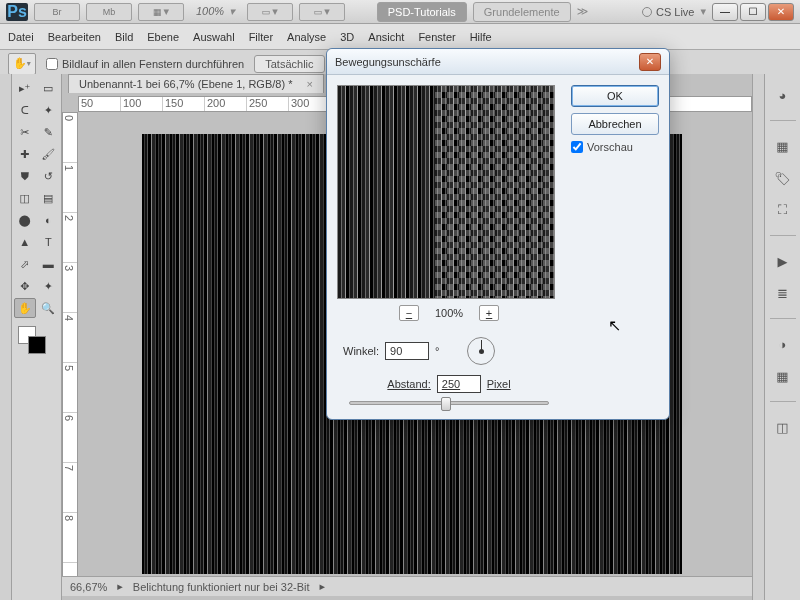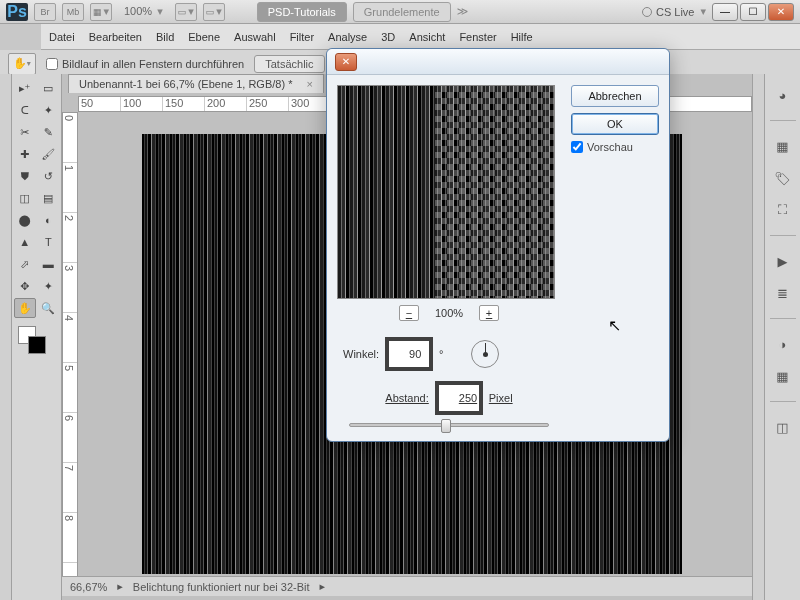--- a/index.html
+++ b/index.html
@@ -1,34 +1,34 @@
 <!DOCTYPE html>
 <html><head>
 <meta charset="utf-8">
 <style>
   * { margin: 0; padding: 0; box-sizing: border-box; font-family: "Segoe UI", Tahoma, sans-serif; font-size: 11px; }
   body { background: #c8c8c8; width: 800px; height: 600px; overflow: hidden; position: relative; }
   
   
   .sysbar { height: 24px; background: linear-gradient(#e8e8e8, #d0d0d0); border-bottom: 1px solid #a0a0a0; display: flex; align-items: center; padding: 0 6px; gap: 6px; }
   .ps-logo { width: 22px; height: 18px; background: #24303b; color: #5cb3e8; display: flex; align-items: center; justify-content: center; font-weight: bold; font-size: 16px; border-radius: 2px; }
-  .sysbar .sm { width: 22px; height: 18px; background: #d8d8d8; border: 1px solid #a0a0a0; border-radius: 2px; display: flex; align-items: center; justify-content: center; color: #777; font-size: 9px; }
-  .sysbar .zoom100 { padding: 0 6px; color: #666; }
+  .sysbar .sm { width: 46px; height: 18px; background: #d8d8d8; border: 1px solid #a0a0a0; border-radius: 2px; display: flex; align-items: center; justify-content: center; color: #777; font-size: 9px; }
+  .sysbar .zoom100 { padding: 0 6px; color: #666; font-style: italic; }
   .sysbar .chev { color: #888; margin-left: 2px; }
   .tabbtn { padding: 3px 10px; background: #d8d8d8; border: 1px solid #a0a0a0; border-radius: 3px; color: #888; }
   .tabbtn.active { background: #9d9d9d; color: #fff; }
   .spacer { flex: 1; }
   .cslive { display: flex; align-items: center; gap: 4px; color: #555; }
   .cslive .dot { width: 10px; height: 10px; border: 1px solid #888; border-radius: 50%; }
   .winbtns { display: flex; gap: 2px; }
   .winbtn { width: 26px; height: 18px; border: 1px solid #888; border-radius: 3px; display: flex; align-items: center; justify-content: center; background: linear-gradient(#f4f4f4, #d8d8d8); font-size: 10px; }
   .winbtn.close { background: linear-gradient(#e89b7a, #c95b34); color: #fff; }
   
   
-  .menubar { height: 26px; background: #e2e2e2; border-bottom: 1px solid #a8a8a8; display: flex; align-items: center; padding: 0 8px; gap: 14px; color: #333; margin-left: 41px; }
+  .menubar { height: 26px; background: #e2e2e2; border-bottom: 1px solid #a8a8a8; display: flex; align-items: center; padding: 0 8px; gap: 14px; color: #333; }
   
   
   .optbar { height: 28px; background: #d6d6d6; border-bottom: 1px solid #a8a8a8; display: flex; align-items: center; padding: 0 8px; gap: 10px; }
   .toolicon { width: 28px; height: 22px; border: 1px solid #999; background: #e6e6e6; border-radius: 2px; display: flex; align-items: center; justify-content: center; }
   .chk { display: flex; align-items: center; gap: 4px; color: #444; }
   .chk input { width: 12px; height: 12px; }
   .smbtn { padding: 2px 10px; background: #e6e6e6; border: 1px solid #999; border-radius: 3px; color: #555; }
   
   
   .main { position: absolute; top: 74px; left: 0; right: 0; bottom: 0; display: flex; }
@@ -64,21 +64,21 @@
   .dlg-title span { flex: 1; color: #333; }
   .dlg-close { width: 22px; height: 18px; background: linear-gradient(#e89b7a, #c95b34); border: 1px solid #a04828; border-radius: 3px; color: #fff; display: flex; align-items: center; justify-content: center; font-size: 10px; }
   .dlg-body { padding: 10px; display: flex; gap: 10px; }
   .dlg-left { flex: 1; }
   .preview { width: 218px; height: 214px; border: 1px solid #888; position: relative; overflow: hidden; }
   .preview .pstripes { position: absolute; inset: 0; background: repeating-linear-gradient(90deg, #1a1a1a 0 3px, #6a6a6a 3px 4px, #2a2a2a 4px 7px, #9a9a9a 7px 8px, #000 8px 11px, #555 11px 12px), linear-gradient(90deg, rgba(0,0,0,0) 0 45%, rgba(200,200,200,0.4) 45% 100%); }
   .checker { position: absolute; top: 0; right: 0; width: 55%; height: 100%; background-image: linear-gradient(45deg, #ccc 25%, transparent 25%), linear-gradient(-45deg, #ccc 25%, transparent 25%), linear-gradient(45deg, transparent 75%, #ccc 75%), linear-gradient(-45deg, transparent 75%, #ccc 75%); background-size: 12px 12px; background-position: 0 0, 0 6px, 6px -6px, -6px 0; opacity: 0.35; }
   .zoomrow { display: flex; align-items: center; justify-content: center; gap: 16px; margin-top: 6px; color: #333; }
   .zbtn { width: 20px; height: 16px; border: 1px solid #999; background: #fff; display: flex; align-items: center; justify-content: center; border-radius: 2px; text-decoration: underline; }
   .ctrlrow { display: flex; align-items: center; gap: 6px; margin-top: 16px; color: #333; justify-content: center; }
-  .numin { width: 44px; height: 34px; border: 4px solid #404040; background: #fff; padding: 0 20px; display: flex; align-items: center; }
+  .numin { width: 44px; height: 18px; border: 1px solid #404040; background: #fff; padding: 0 4px; display: flex; align-items: center; }
   .anglectl { width: 28px; height: 28px; border: 1px solid #888; border-radius: 50%; position: relative; }
   .anglectl::after { content: ""; position: absolute; left: 13px; top: 2px; width: 1px; height: 12px; background: #333; }
   .anglectl::before { content: ""; position: absolute; left: 11px; top: 11px; width: 5px; height: 5px; background: #333; border-radius: 50%; }
   .slider { width: 200px; height: 4px; background: #c8c8c8; border: 1px solid #999; margin: 8px auto 4px; position: relative; border-radius: 2px; }
   .slider .thumb { position: absolute; top: -5px; left: 46%; width: 10px; height: 14px; background: linear-gradient(#fafafa, #d0d0d0); border: 1px solid #888; border-radius: 2px; }
   
   .dlg-right { width: 88px; display: flex; flex-direction: column; gap: 6px; align-items: stretch; }
   .dbtn { height: 22px; border: 1px solid #7a9ac0; background: linear-gradient(#fdfefe, #e4ecf4); border-radius: 3px; color: #222; display: flex; align-items: center; justify-content: center; }
   .dbtn.primary { border: 1px solid #3b6ea5; box-shadow: 0 0 0 1px #7fb4e8 inset; }
   .dlg-right .chk { }
@@ -244,20 +244,21 @@
     <div class="sep"></div>
     <div class="pi">◑</div>
     <div class="pi">▦</div>
     <div class="sep"></div>
     <div class="pi">◫</div>
   </div>
 </div>
 
 <div class="dialog">
   <div class="dlg-title">
+    <span>Bewegungsunschärfe</span>
     <div class="dlg-close">✕</div>
   </div>
   <div class="dlg-body">
     <div class="dlg-left">
       <div class="preview">
         <div class="pstripes"></div>
         <div class="checker"></div>
       </div>
       <div class="zoomrow">
         <div class="zbtn">−</div>
@@ -274,22 +275,22 @@
       <div class="ctrlrow" style="margin-top:10px;text-decoration:underline;">
         <span>Abstand:</span>
         <div class="numin">250</div>
         <span>Pixel</span>
       </div>
       <div class="slider">
           <div class="thumb"></div>
         </div>
     </div>
     <div class="dlg-right">
+      <div class="dbtn primary">OK</div>
       <div class="dbtn">Abbrechen</div>
-      <div class="dbtn primary">OK</div>
       <label class="chk">
           <input type="checkbox" checked="" style="">
           <span>Vorschau</span>
         </label>
     </div>
   </div>
 </div>
 
 <div class="cursor">↖</div>
 

